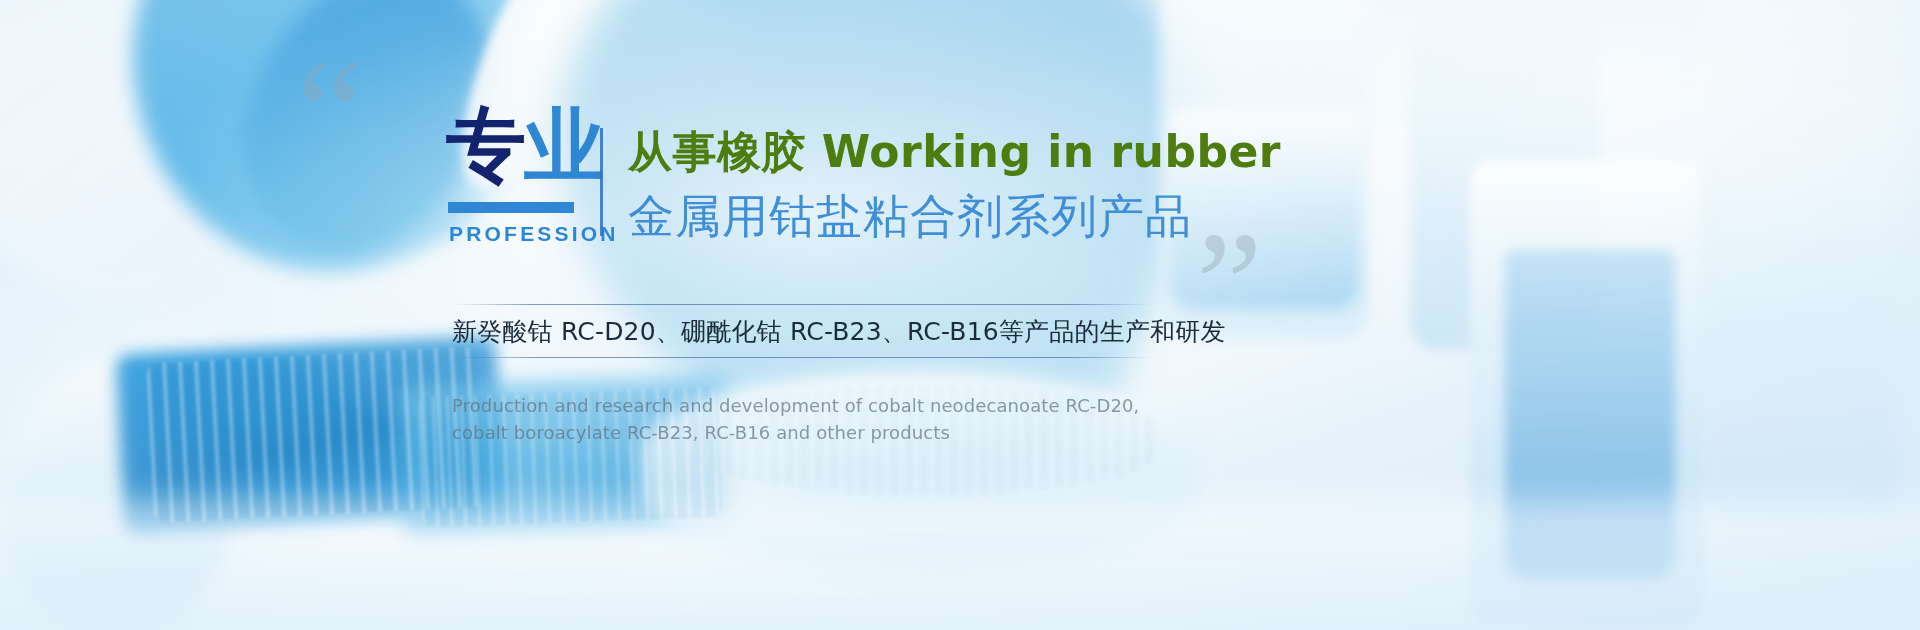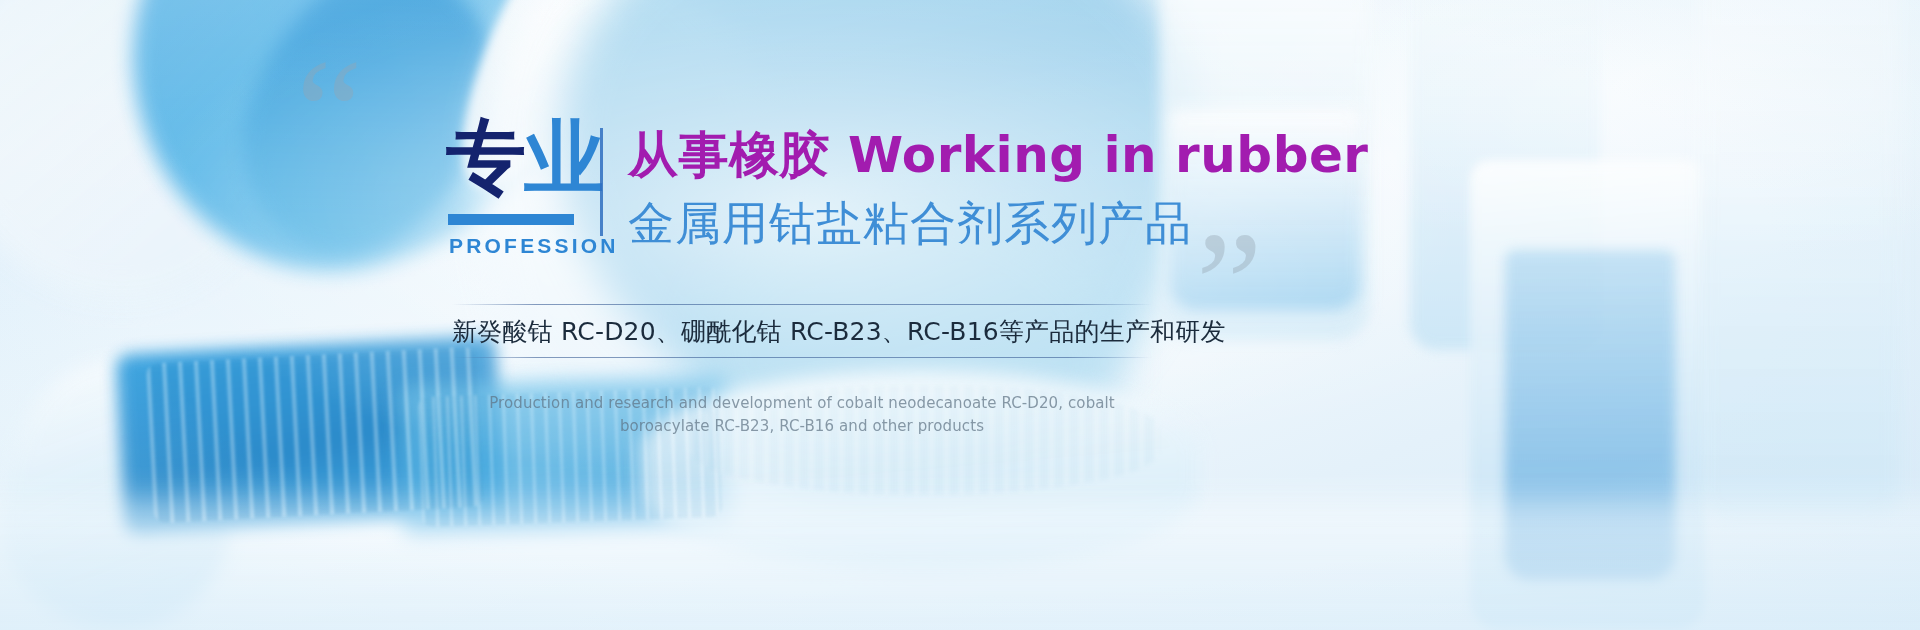--- a/index.html
+++ b/index.html
@@ -205,21 +205,21 @@
   .quote-open{ left:296px; top:54px;  font-size:150px; }
   .quote-close{ left:1196px; top:226px; font-size:150px; }
 
   
   .content{
     position:absolute; left:0; top:0; width:1920px; height:630px;
   }
 
   
   .lockup{
-    position:absolute; left:446px; top:118px;
+    position:absolute; left:446px; top:106px;
     width:176px; height:168px;
   }
   .lockup-cn{
     font-family:"DejaVu Sans","Liberation Sans",sans-serif;
     font-size:80px; font-weight:700;
     letter-spacing:-2px; line-height:1;
     color:#14236e;
     position:relative; display:block;
     height:92px;
   }
@@ -249,22 +249,22 @@
     background:#2f6fc0; opacity:.85;
   }
 
   
   .head{
     position:absolute; left:628px; top:126px;
     width:700px;
   }
   .head-l1{
     font-family:"DejaVu Sans","Liberation Sans",sans-serif;
-    font-size:50px; font-weight:700; line-height:1.16;
-    color:#a21caf; white-space:nowrap;
+    font-size:44px; font-weight:700; line-height:1.16;
+    color:#4d7c0f; white-space:nowrap;
     letter-spacing:.5px;
   }
   .head-l2{
     font-family:"DejaVu Sans","Liberation Sans",sans-serif;
     font-size:46px; font-weight:400; line-height:1.18;
     color:#3f8ed6; white-space:nowrap;
     letter-spacing:1px;
     margin-top:12px;
   }
 
@@ -283,23 +283,23 @@
     color:#1b2b3c;
     text-align:center;
     padding:10px 0 9px;
     white-space:nowrap;
     letter-spacing:.2px;
   }
 
   
   .sub{
     position:absolute; left:452px; top:392px;
-    width:700px; text-align:center;
-    font-family:"DejaVu Sans","Liberation Sans",sans-serif;
-    font-size:15px; line-height:1.52;
+    width:700px; 
+    font-family:"DejaVu Sans","Liberation Sans",sans-serif;
+    font-size:18px; line-height:1.52;
     color:rgba(92,112,130,.70);
     letter-spacing:.1px;
   }
 
 </style>
 </head>
 <body>
 
 <div class="banner">
 

